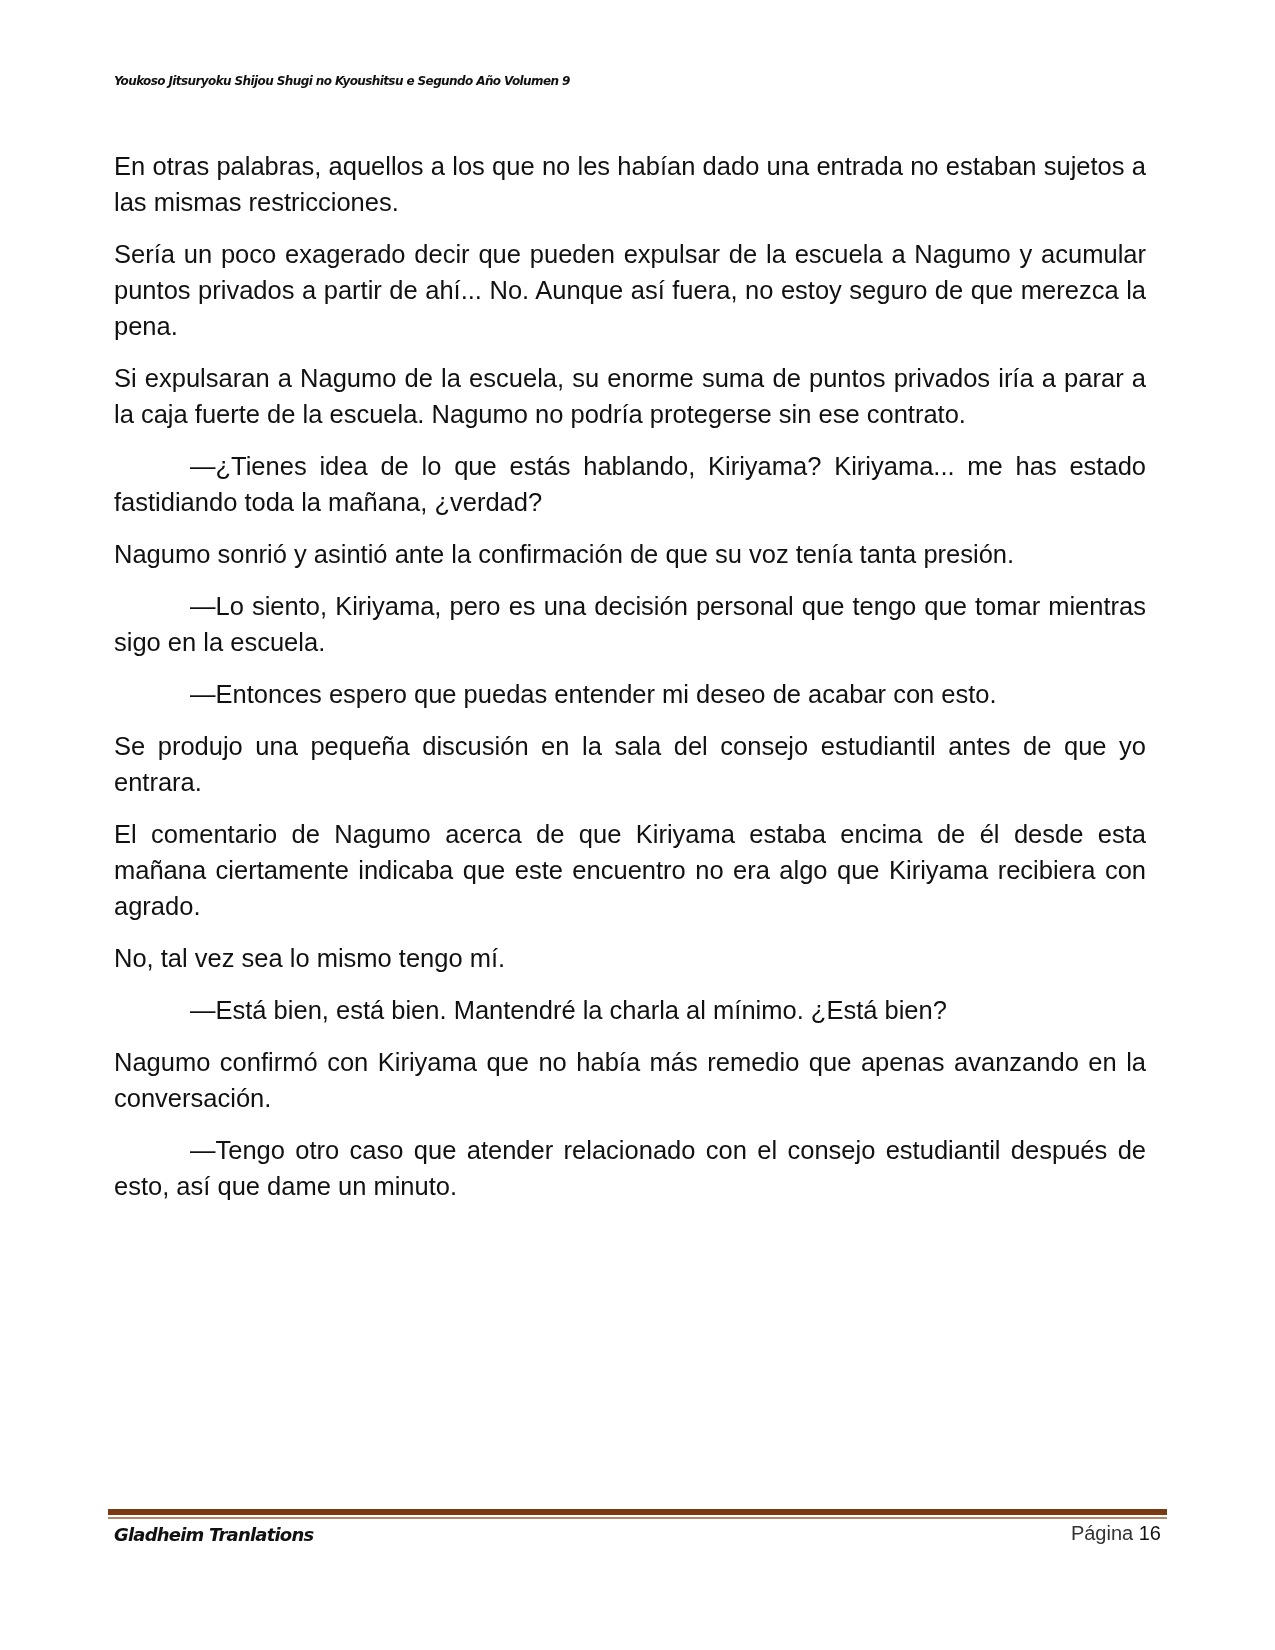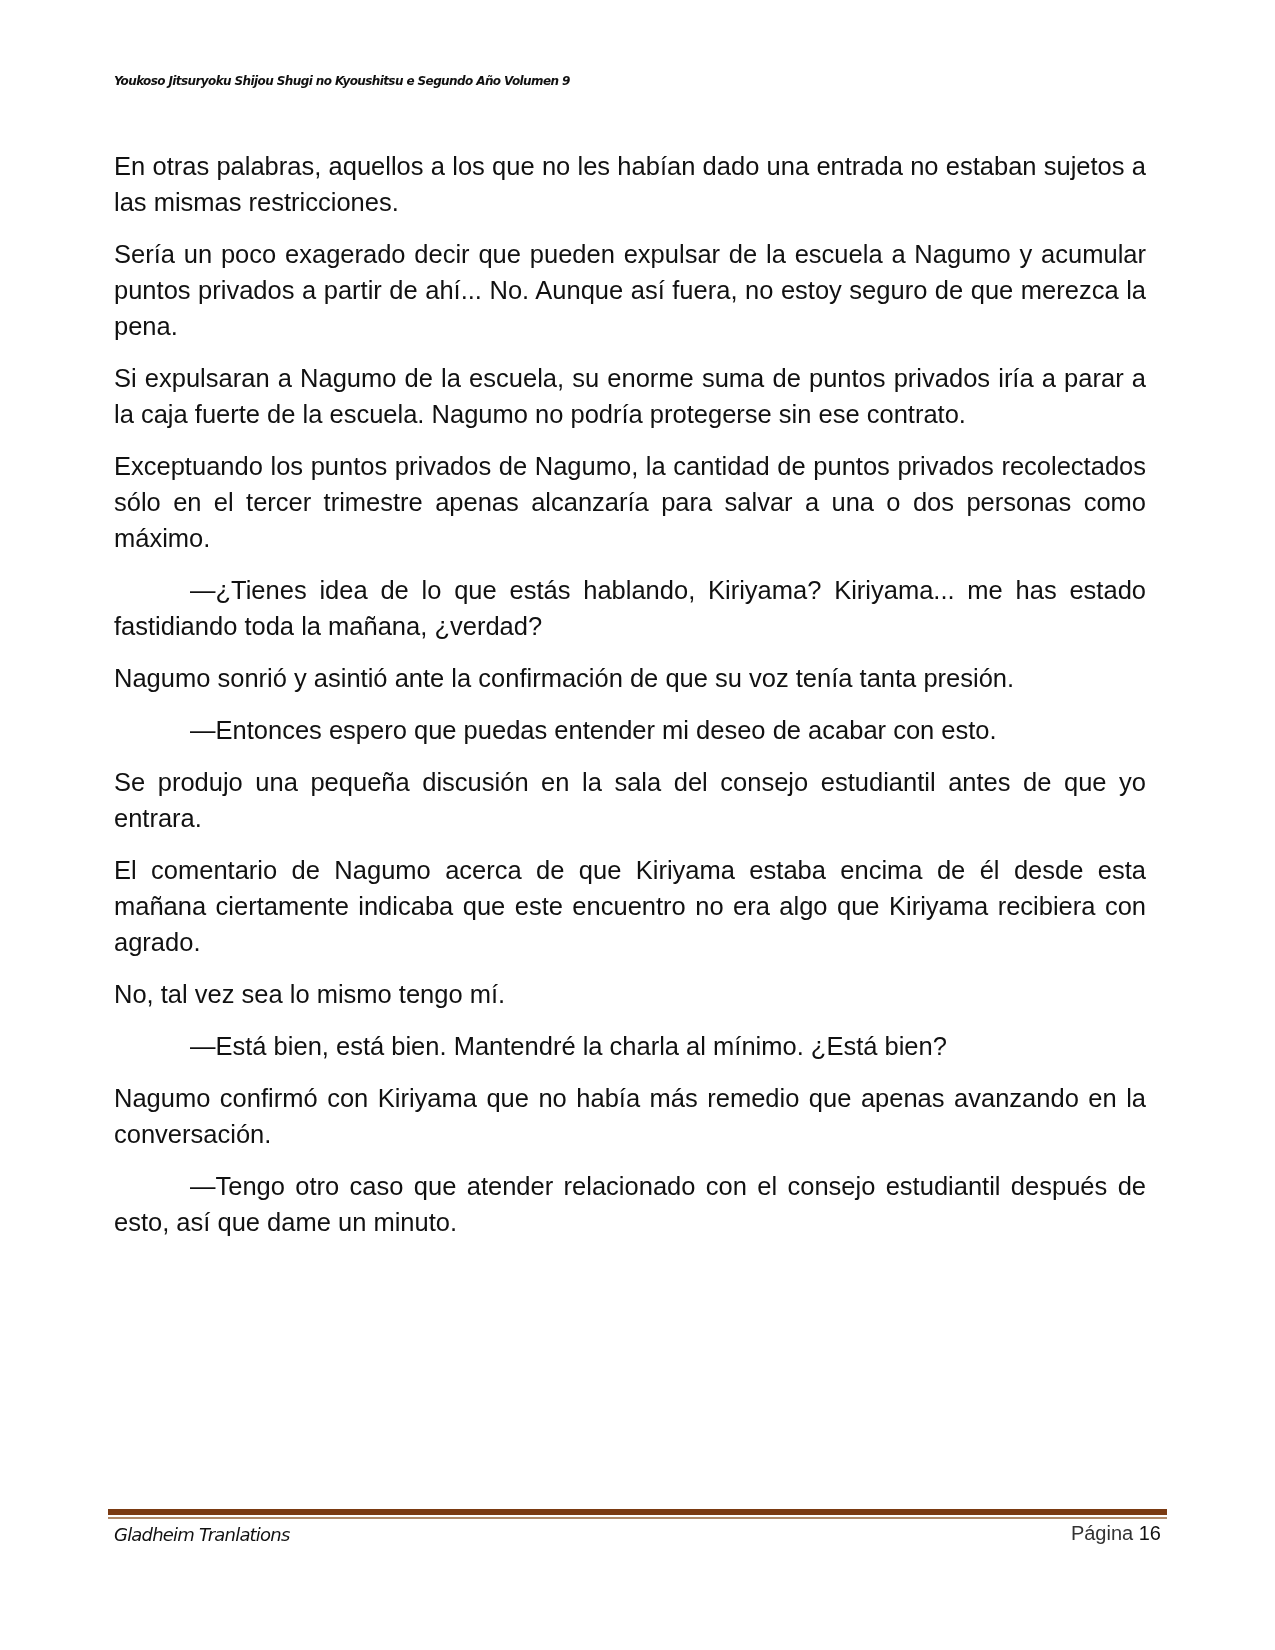--- a/index.html
+++ b/index.html
@@ -59,21 +59,21 @@
     .footer-rule.thin {
       top: 1517px;
       height: 2px;
       background: #b08a6a;
     }
     .footer-left {
       position: absolute;
       left: 114px;
       top: 1524px;
       font-family: "DejaVu Sans", sans-serif;
-      font-weight: normal;
+      font-weight: bold;
       font-style: italic;
       font-size: 18px;
       letter-spacing: -0.8px;
       color: #111111;
     }
     .footer-right {
       position: absolute;
       right: 114px;
       top: 1522px;
       font-family: "Liberation Sans", sans-serif;
@@ -86,23 +86,23 @@
   </style>
 </head>
 <body>
 
 <div class="page-header">Youkoso Jitsuryoku Shijou Shugi no Kyoushitsu e  Segundo Año Volumen 9</div>
 
 <div class="body-text">
   <p class="para last-line-left">En otras palabras, aquellos a los que no les habían dado una entrada no estaban sujetos a las mismas restricciones.</p>
   <p class="para last-line-left">Sería un poco exagerado decir que pueden expulsar de la escuela a Nagumo y acumular puntos privados a partir de ahí... No. Aunque así fuera, no estoy seguro de que merezca la pena.</p>
   <p class="para last-line-left">Si expulsaran a Nagumo de la escuela, su enorme suma de puntos privados iría a parar a la caja fuerte de la escuela. Nagumo no podría protegerse sin ese contrato.</p>
-  <p class="para last-line-left">Exceptuando los puntos privados de Nagumo, la cantidad de puntos privados recolectados sólo en el tercer trimestre apenas alcanzaría para salvar a una o dos personas como máximo.</p>
   <p class="para dialog last-line-left">—¿Tienes idea de lo que estás hablando, Kiriyama? Kiriyama... me has estado fastidiando toda la mañana, ¿verdad?</p>
   <p class="para last-line-left">Nagumo sonrió y asintió ante la confirmación de que su voz tenía tanta presión.</p>
+  <p class="para dialog last-line-left">—Lo siento, Kiriyama, pero es una decisión personal que tengo que tomar mientras sigo en la escuela.</p>
   <p class="para dialog last-line-left">—Entonces espero que puedas entender mi deseo de acabar con esto.</p>
   <p class="para last-line-left">Se produjo una pequeña discusión en la sala del consejo estudiantil antes de que yo entrara.</p>
   <p class="para last-line-left">El comentario de Nagumo acerca de que Kiriyama estaba encima de él desde esta mañana ciertamente indicaba que este encuentro no era algo que Kiriyama recibiera con agrado.</p>
   <p class="para last-line-left">No, tal vez sea lo mismo tengo mí.</p>
   <p class="para dialog last-line-left">—Está bien, está bien. Mantendré la charla al mínimo. ¿Está bien?</p>
   <p class="para last-line-left">Nagumo confirmó con Kiriyama que no había más remedio que apenas avanzando en la conversación.</p>
   <p class="para dialog last-line-left">—Tengo otro caso que atender relacionado con el consejo estudiantil después de esto, así que dame un minuto.</p>
 </div>
 
 <div class="footer-rule thick"></div>

